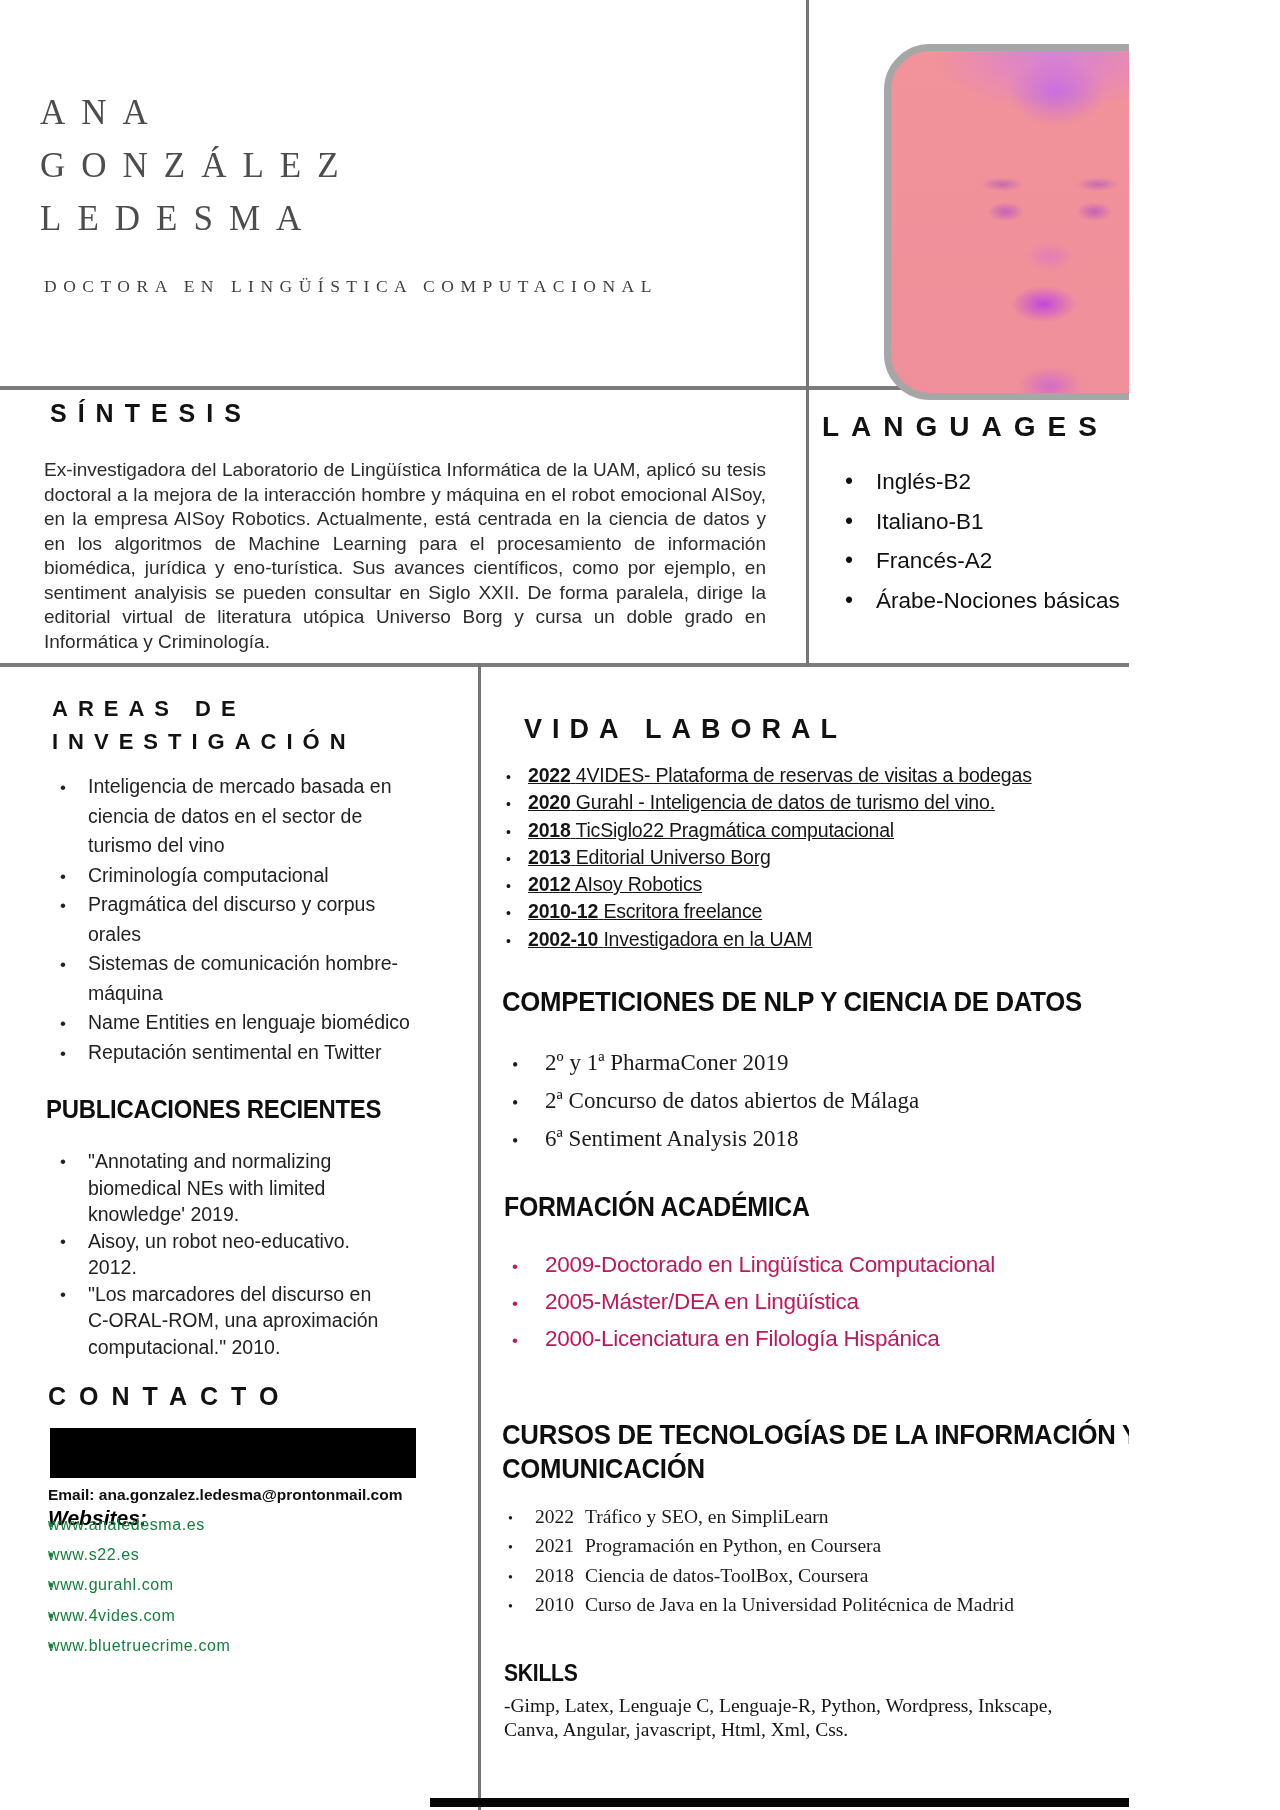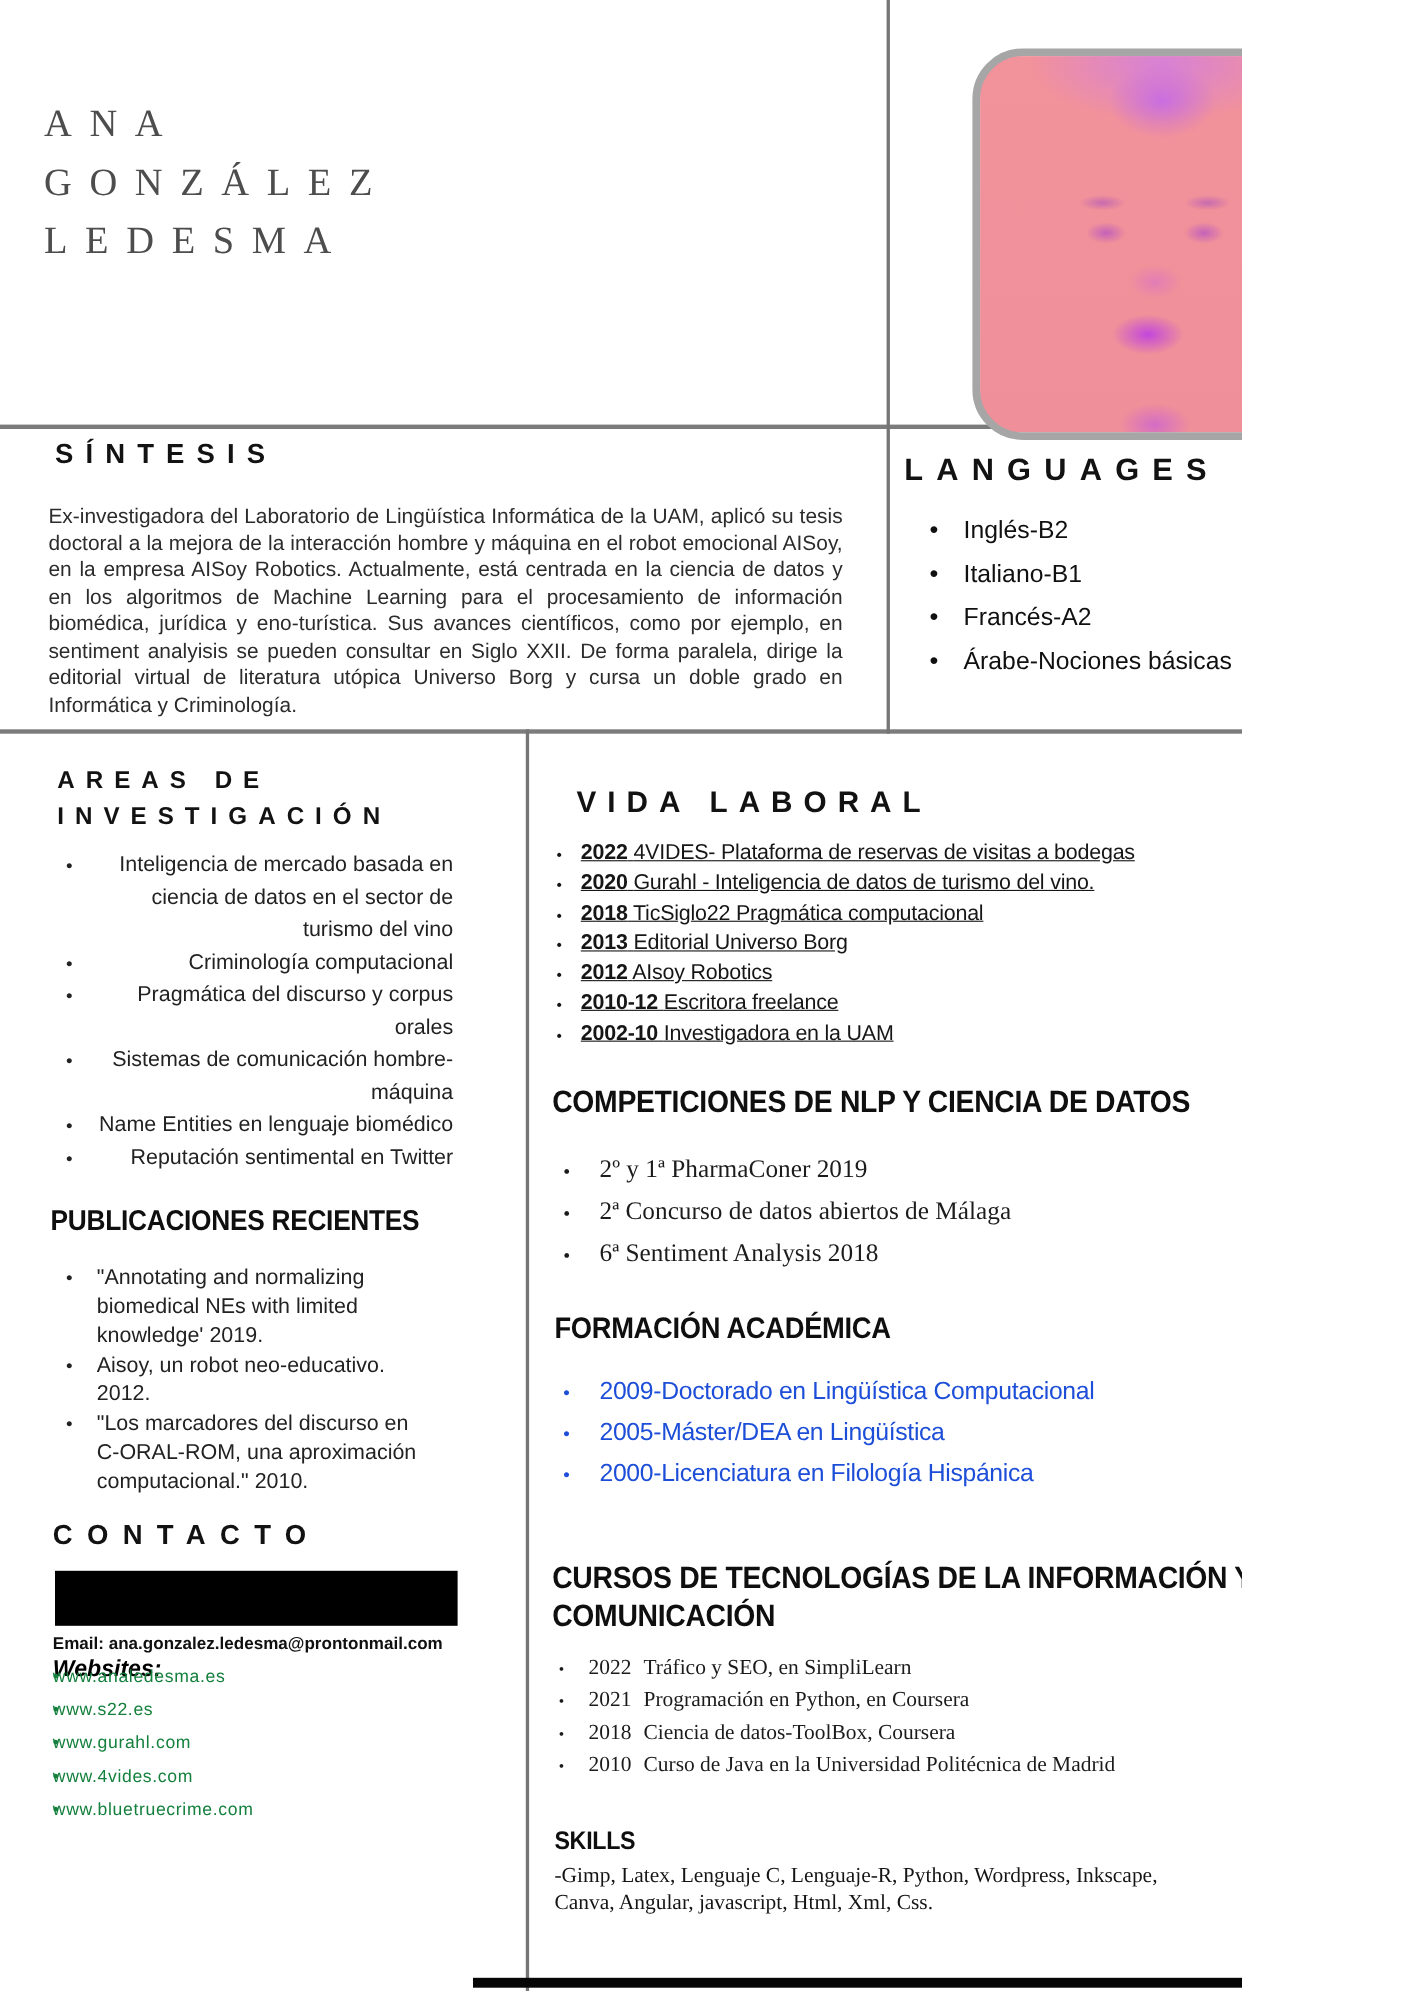--- a/index.html
+++ b/index.html
@@ -60,36 +60,36 @@
   
   .list{position:absolute;list-style:none;margin:0;padding:0;}
   .list li{position:relative;}
   .list li::before{content:"\2022";position:absolute;left:0;top:0;}
 
   #languages-list{left:845px;top:462px;font-size:22.5px;color:#101010;}
   #languages-list li{padding-left:31px;line-height:39.5px;}
   #languages-list li::before{font-size:23px;}
 
   #areas-list{left:60px;top:772px;width:352px;font-size:19.5px;line-height:29.5px;color:#222222;}
-  #areas-list li{padding-left:28px;text-align:right;}
+  #areas-list li{padding-left:28px;}
   #areas-list li::before{font-size:17px;top:1px;}
 
   #pub-list{left:60px;top:1148px;width:330px;font-size:19.5px;line-height:26.5px;color:#222222;}
   #pub-list li{padding-left:28px;}
   #pub-list li::before{font-size:17px;top:1px;}
 
   #vida-list{left:506px;top:762px;font-size:19.5px;letter-spacing:-0.2px;color:#161616;text-decoration:underline;}
   #vida-list li{padding-left:22px;line-height:27.3px;}
   #vida-list li::before{font-size:14px;top:2px;}
 
   #comp-list{left:512px;top:1044px;font-family:"Liberation Serif",serif;font-size:23px;color:#1c1c1c;}
   #comp-list li{padding-left:33px;line-height:38px;}
   #comp-list li::before{font-size:18px;top:2px;}
 
-  #form-list{left:512px;top:1246px;font-size:22.5px;letter-spacing:-0.3px;color:#1d4ed8;}
+  #form-list{left:512px;top:1246px;font-size:22.5px;letter-spacing:-0.3px;color:#be185d;}
   #form-list li{padding-left:33px;line-height:37px;}
   #form-list li::before{font-size:17px;top:2px;}
 
   #cursos-list{left:508px;top:1502px;font-family:"Liberation Serif",serif;font-size:19.5px;color:#1b1b1b;}
   #cursos-list li{padding-left:27px;line-height:29.3px;}
   #cursos-list li::before{font-size:14px;top:2px;}
   .yr{margin-right:11px;}
 
   #skills-text{position:absolute;left:504px;top:1694px;width:600px;
       font-family:"Liberation Serif",serif;font-size:19.5px;line-height:23.5px;color:#151515;}
@@ -110,20 +110,21 @@
   <div class="rule-h" id="rule-mid"></div>
   <div class="rule-v" id="div-top"></div>
   <div class="rule-v" id="div-low"></div>
   <div id="bottom-bar"></div>
 
   <div class="name">
     <div>ANA</div>
     <div>GONZÁLEZ</div>
     <div>LEDESMA</div>
   </div>
+  <div class="subtitle">DOCTORA EN LINGÜÍSTICA COMPUTACIONAL</div>
 
   <div class="photo"></div>
 
   <div class="h-sp" id="t-sintesis">SÍNTESIS</div>
   <div class="sintesis-body">Ex-investigadora del Laboratorio de Lingüística Informática de la UAM, aplicó su tesis doctoral a la mejora de la interacción hombre y máquina en el robot emocional AISoy, en la empresa AISoy Robotics. Actualmente, está centrada en la ciencia de datos y en los algoritmos de Machine Learning para el procesamiento de información biomédica, jurídica y eno-turística. Sus avances científicos, como por ejemplo, en sentiment analyisis se pueden consultar en Siglo XXII. De forma paralela, dirige la editorial virtual de literatura utópica Universo Borg y cursa un doble grado en Informática y Criminología.</div>
 
   <div class="h-sp" id="t-languages">LANGUAGES</div>
   <ul class="list" id="languages-list">
     <li>Inglés-B2</li>
     <li>Italiano-B1</li>

